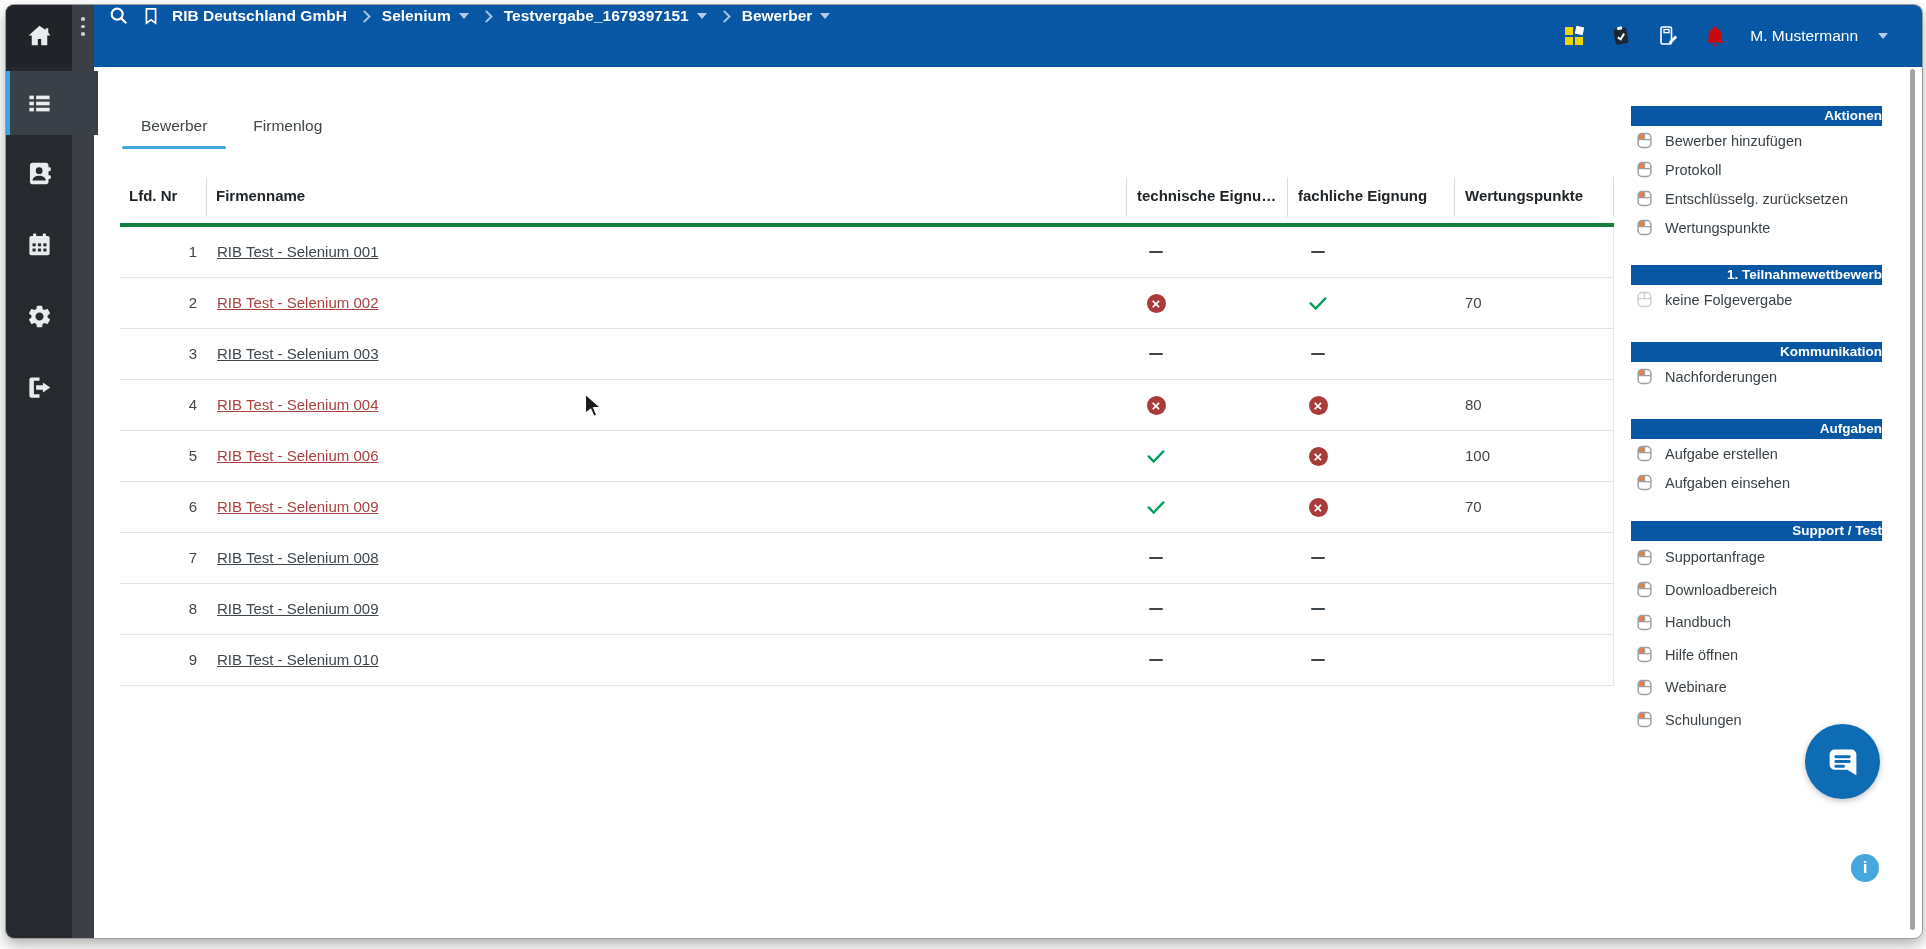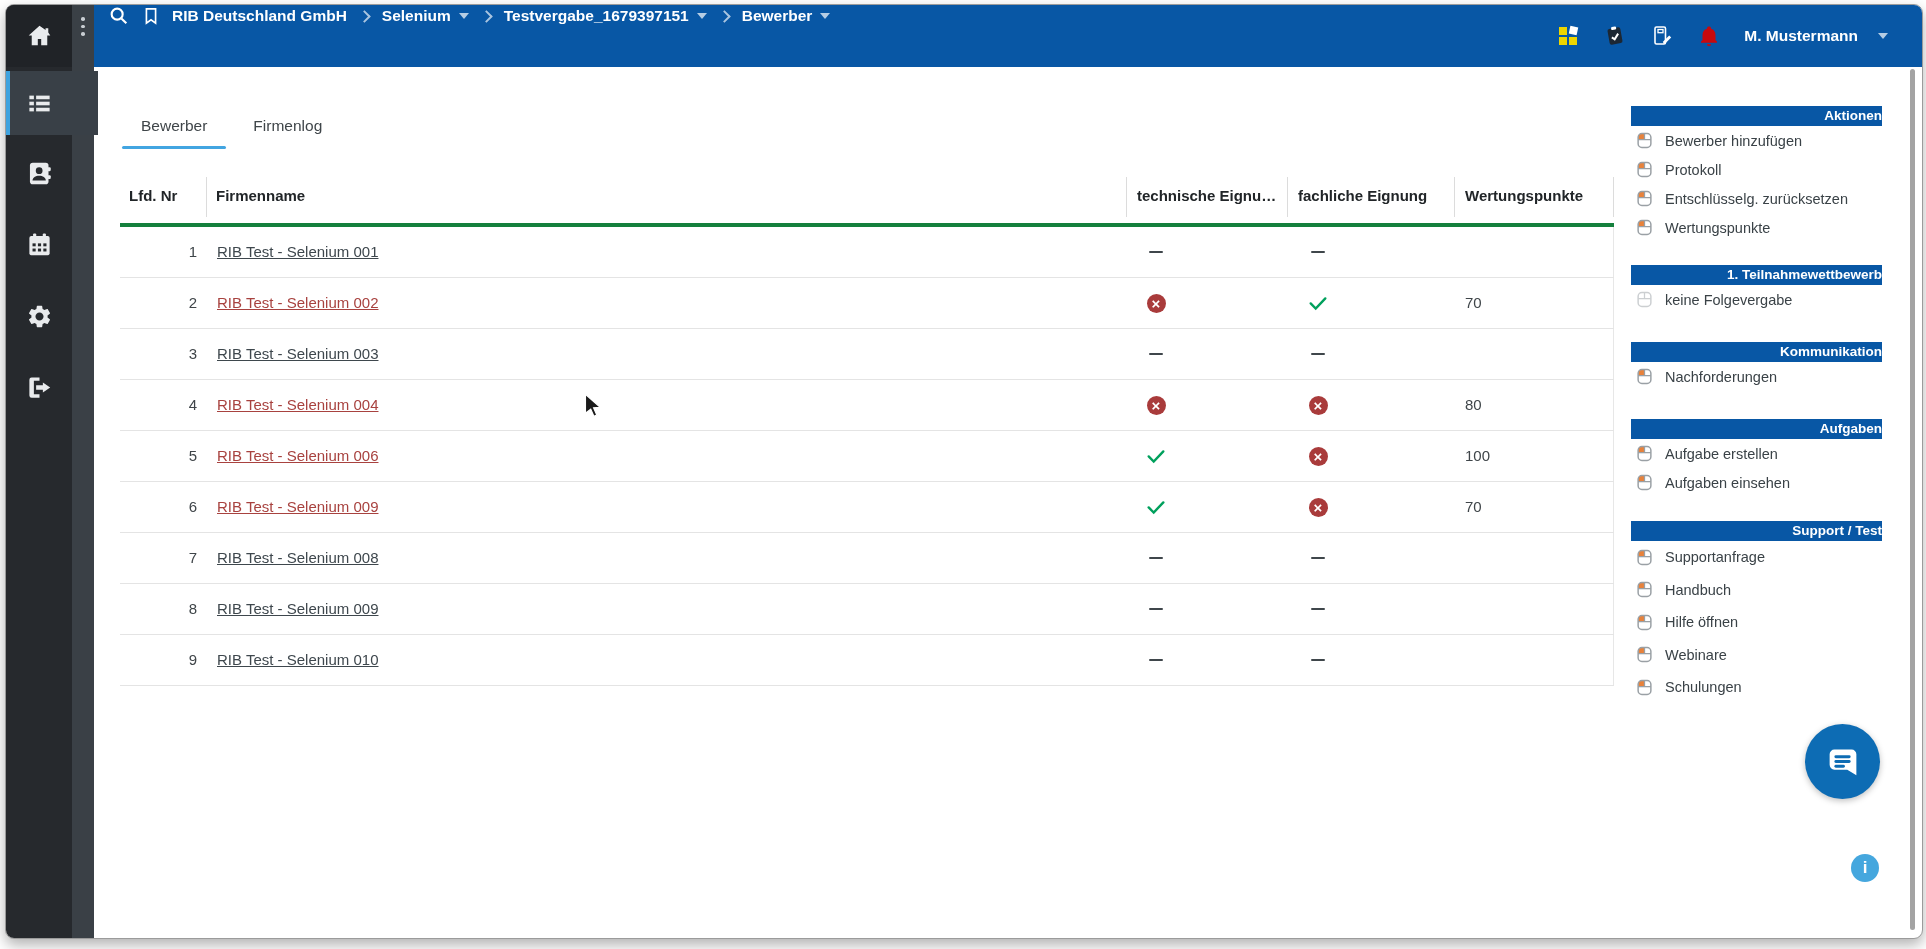--- a/index.html
+++ b/index.html
@@ -18,21 +18,21 @@
   .navitem.active{background:#394047;border-left:4px solid #3FA3DF;}
   .navitem.active svg{margin-left:16px;}
   
   .topbar{position:absolute;left:88px;top:0;right:0;height:62px;background:#0857A5;display:flex;align-items:flex-start;}
   .crumbs{display:flex;align-items:center;gap:11px;margin-left:14px;color:#fff;font-size:15.5px;font-weight:bold;white-space:nowrap;}
   .crumb-sep{width:7px;height:7px;border-top:2.4px solid rgba(255,255,255,.65);border-right:2.4px solid rgba(255,255,255,.65);
     transform:rotate(45deg);display:inline-block;margin:0 2px;}
   .caret{width:0;height:0;border-left:5.5px solid transparent;border-right:5.5px solid transparent;
     border-top:6px solid rgba(255,255,255,.70);display:inline-block;margin-left:-3px;}
   .topright{position:absolute;right:34px;top:0;height:62px;display:flex;align-items:center;gap:23px;}
-  .username{color:#fff;font-size:15.5px;font-weight:bold;}
+  .username{color:#fff;font-size:15.5px;font-weight:normal;}
   
   .tabs{position:absolute;left:112px;top:100px;display:flex;}
   .tab{font-size:15.5px;color:#3F4549;padding:12px 23px 14px 23px;position:relative;cursor:pointer;}
   .tab.active::after{content:"";position:absolute;left:4px;right:4px;bottom:0;height:3px;border-radius:2px;background:#42A5E1;}
   
   .table{position:absolute;left:114px;top:166px;width:1494px;}
   .thead{position:relative;height:52px;border-bottom:4px solid #15803d;font-weight:bold;color:#212528;font-size:15px;}
   .thead .vline{position:absolute;top:6px;bottom:6px;width:1px;background:#dcdcdc;}
   .th{position:absolute;top:16px;white-space:nowrap;}
   .trow{position:relative;height:50px;border-bottom:1px solid #e4e4e4;font-size:15px;color:#3F4549;}
@@ -419,20 +419,29 @@
           </svg>
         <span>Supportanfrage</span>
       </div>
       <div class="pitem" data-state="enabled">
         <svg width="17" height="17" viewBox="0 0 16 16">
             <path class="mouse-accent" d="M8 1.5H5.5A3.5 3.5 0 0 0 2 5v2.2h6z" fill="#E8823B"></path>
             <rect x="2" y="1.5" width="12" height="13" rx="3.5" fill="none" stroke="#9AA0A5" stroke-width="1.4"></rect>
             <line x1="2" y1="7.2" x2="14" y2="7.2" stroke="#9AA0A5" stroke-width="1.2"></line>
             <line x1="8" y1="1.5" x2="8" y2="7.2" stroke="#9AA0A5" stroke-width="1.2"></line>
           </svg>
+        <span>Downloadbereich</span>
+      </div>
+      <div class="pitem" data-state="enabled">
+        <svg width="17" height="17" viewBox="0 0 16 16">
+            <path class="mouse-accent" d="M8 1.5H5.5A3.5 3.5 0 0 0 2 5v2.2h6z" fill="#E8823B"></path>
+            <rect x="2" y="1.5" width="12" height="13" rx="3.5" fill="none" stroke="#9AA0A5" stroke-width="1.4"></rect>
+            <line x1="2" y1="7.2" x2="14" y2="7.2" stroke="#9AA0A5" stroke-width="1.2"></line>
+            <line x1="8" y1="1.5" x2="8" y2="7.2" stroke="#9AA0A5" stroke-width="1.2"></line>
+          </svg>
         <span>Handbuch</span>
       </div>
       <div class="pitem" data-state="enabled">
         <svg width="17" height="17" viewBox="0 0 16 16">
             <path class="mouse-accent" d="M8 1.5H5.5A3.5 3.5 0 0 0 2 5v2.2h6z" fill="#E8823B"></path>
             <rect x="2" y="1.5" width="12" height="13" rx="3.5" fill="none" stroke="#9AA0A5" stroke-width="1.4"></rect>
             <line x1="2" y1="7.2" x2="14" y2="7.2" stroke="#9AA0A5" stroke-width="1.2"></line>
             <line x1="8" y1="1.5" x2="8" y2="7.2" stroke="#9AA0A5" stroke-width="1.2"></line>
           </svg>
         <span>Hilfe öffnen</span>

